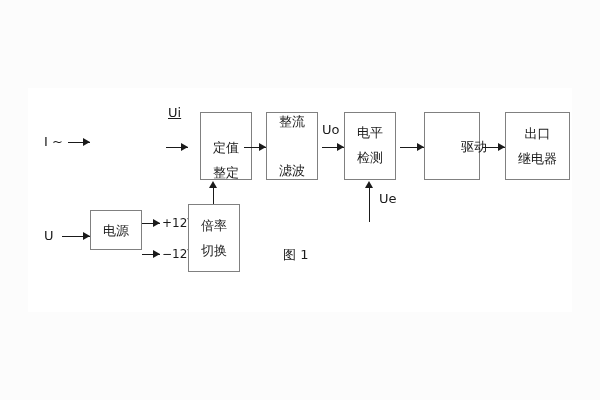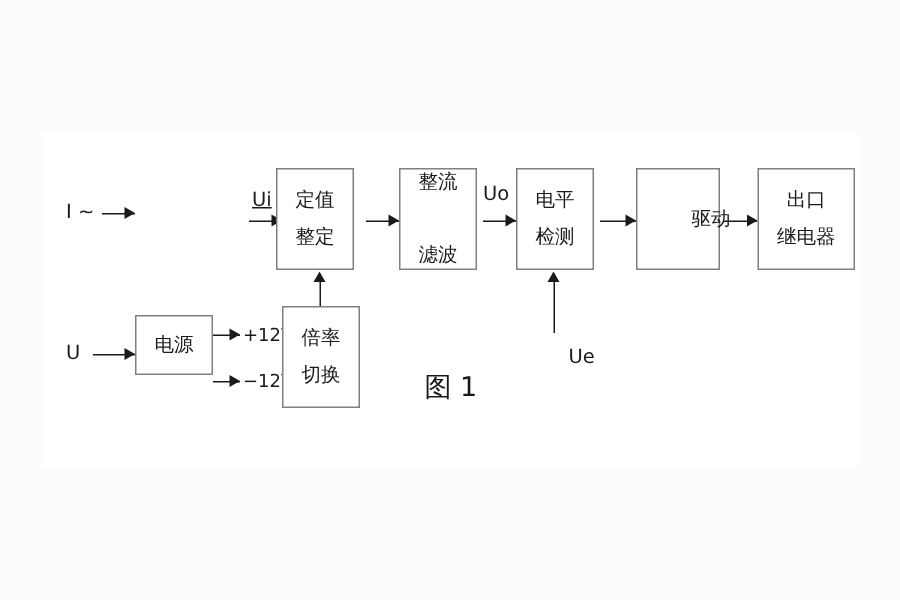--- a/index.html
+++ b/index.html
@@ -102,21 +102,21 @@
     top: 0;
     width: 0;
     height: 0;
     border-left: 4.5px solid transparent;
     border-right: 4.5px solid transparent;
     border-bottom: 7px solid #1a1a1a;
   }
   .caption {
     position: absolute;
     color: #1a1a1a;
-    font-size: 18px;
+    font-size: 13px;
     white-space: nowrap;
   }
 </style>
 </head>
 <body>
 
 <div id="figure-canvas"></div>
 
 <div id="diagram-root">
 
@@ -126,27 +126,27 @@
     <span class="head"></span>
   </div>
 
   <div class="free-label" style="left:44px; top:229px;">U</div>
   <div class="arrow-h" style="left:62px; top:232px; width:28px;">
     <span class="shaft" style="width:28px;"></span>
     <span class="head"></span>
   </div>
 
 
-  <div class="free-label" style="left:168px; top:127px;text-decoration:underline;">Ui</div>
+  <div class="free-label" style="left:168px; top:106px;text-decoration:underline;">Ui</div>
   <div class="arrow-h" style="left:166px; top:143px; width:22px;">
     <span class="shaft" style="width:22px;"></span>
     <span class="head"></span>
   </div>
 
-  <div class="node-box" style="left:184px; top:112px; width:52px; height:68px;">
+  <div class="node-box" style="left:200px; top:112px; width:52px; height:68px;justify-content:flex-end;">
     <span class="node-line">定值</span>
     <span class="node-line">整定</span>
   </div>
 
   <div class="arrow-h" style="left:244px; top:143px; width:22px;">
     <span class="shaft" style="width:22px;"></span>
     <span class="head"></span>
   </div>
 
   <div class="node-box" style="left:266px; top:112px; width:52px; height:68px;gap:24px;">
@@ -207,18 +207,18 @@
 
   <div class="arrow-v" style="left:209px; top:181px; height:23px;">
     <span class="shaft" style="top:6px; height:17px;"></span>
     <span class="head"></span>
   </div>
 
   <div class="arrow-v" style="left:365px; top:181px; height:41px;">
     <span class="shaft" style="top:6px; height:35px;"></span>
     <span class="head"></span>
   </div>
-  <div class="free-label" style="left:379px; top:192px;margin-top:40px;">Ue</div>
+  <div class="free-label" style="left:379px; top:192px;">Ue</div>
 
 
   <div class="caption" style="left:283px; top:246px;">图 1</div>
 
 </div>
 
 </body></html>

